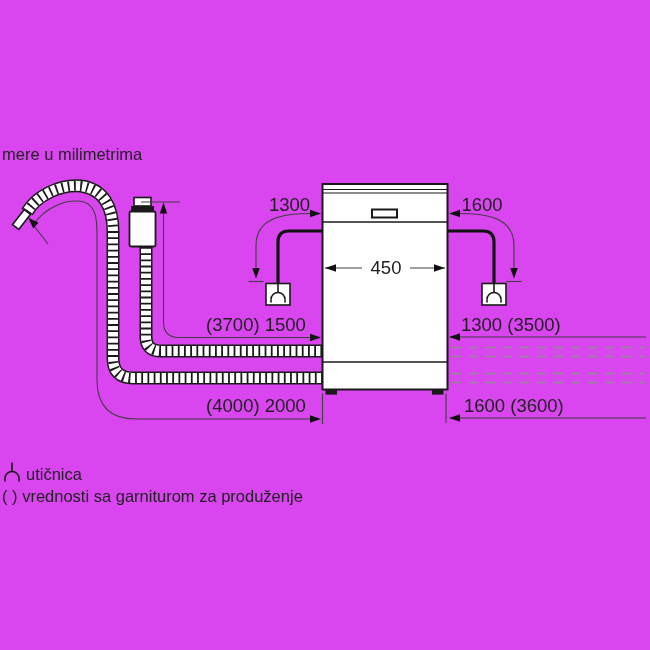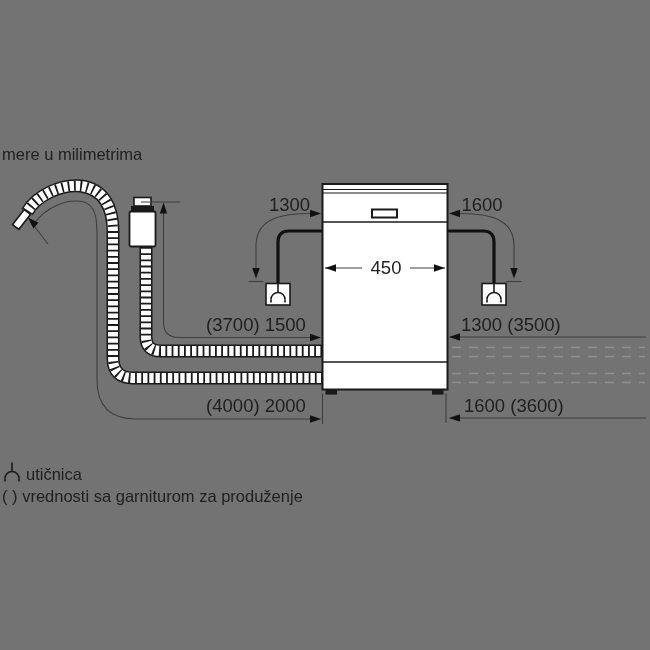--- a/index.html
+++ b/index.html
@@ -1,19 +1,19 @@
 <!DOCTYPE html>
 <html><head>
 <meta charset="utf-8">
 <style>
   html,body{margin:0;padding:0;background:#fff;}
   .canvas{
     position:relative;
     width:650px;height:650px;
-    background:#737373;
+    background:#d946ef;
     font-family:"Liberation Sans", sans-serif;
     overflow:hidden;
   }
   svg{display:block;}
   text{fill:#1f1f1f;}
   .t-title{font-size:16.5px;}
   .t-dim{font-size:18.5px;}
   .t-legend{font-size:16.5px;}
 </style>
 </head>

